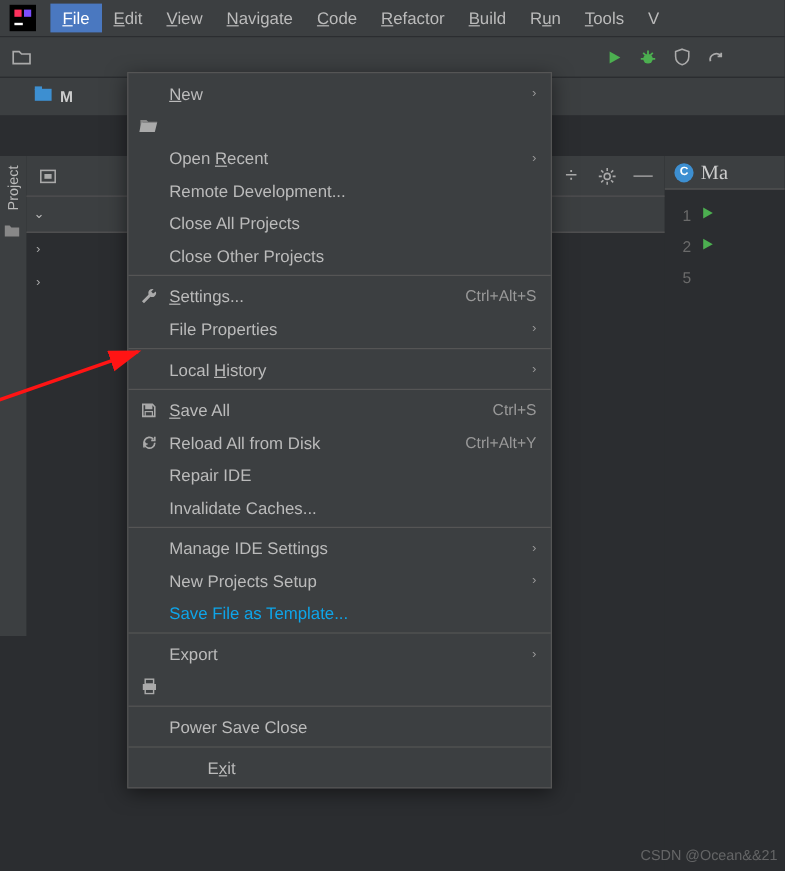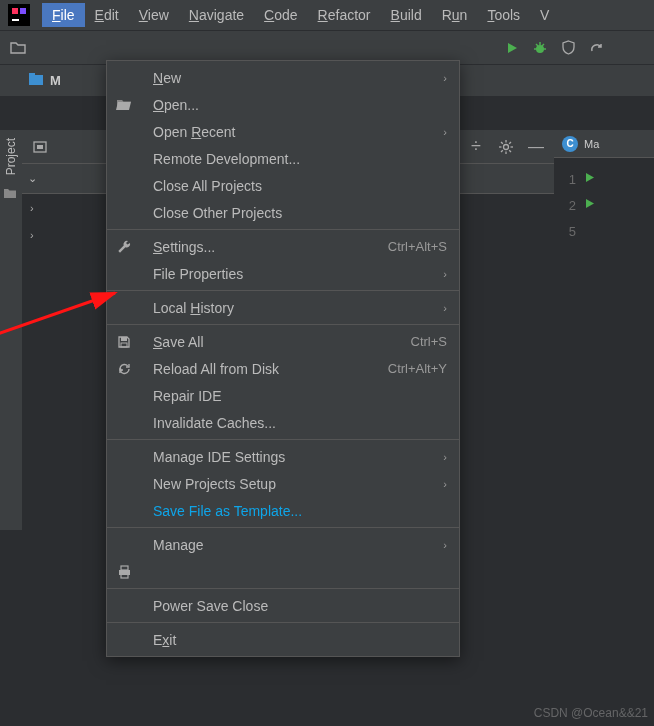--- a/index.html
+++ b/index.html
@@ -19,37 +19,37 @@
     .second-row { display: flex; align-items: center; height: 32px; background: #3c3f41; padding-left: 28px; gap: 6px; border-top: 1px solid #2b2d30; }
     .second-row .crumb { font-size: 13px; color: #ccc; }
     
     .sidebar { position: absolute; left: 0; top: 130px; width: 22px; height: 400px; background: #3c3f41; display: flex; flex-direction: column; align-items: center; padding-top: 4px; gap: 6px; }
     .sidebar .vtext { writing-mode: vertical-rl; transform: rotate(180deg); font-size: 12px; color: #bbb; padding: 4px 0; }
     .sidebar .icon-slot { width: 16px; height: 16px; }
     
     .editor-area { position: absolute; right: 0; top: 130px; width: 100px; bottom: 0; background: #2b2d30; }
     .editor-tab { display: flex; align-items: center; height: 28px; padding: 0 8px; gap: 6px; background: #3c3f41; border-bottom: 1px solid #555; }
     .editor-tab .tab-icon { width: 16px; height: 16px; border-radius: 50%; background: #3d8fd1; display: flex; align-items: center; justify-content: center; color: #fff; font-size: 10px; font-weight: bold; }
-    .editor-tab .tab-label { font-size: 11px; color: #ccc; }
+    .editor-tab .tab-label { font-size: 17px; color: #ccc; font-family: Liberation Serif, serif; }
     .gutter { padding: 8px 4px; }
     .gutter-row { display: flex; align-items: center; height: 26px; gap: 8px; }
     .line-no { width: 18px; text-align: right; color: #6a6a6a; font-size: 13px; }
     .run-ind { color: #4caf50; font-size: 12px; }
     
     .tabs-area { position: absolute; left: 22px; top: 130px; right: 100px; height: 34px; background: #3c3f41; display: flex; align-items: center; padding: 0 8px; gap: 10px; border-bottom: 1px solid #555; }
     .tabs-area .spacer { flex: 1; }
     .tabs-area .tab-icon-slot { width: 20px; height: 20px; display: flex; align-items: center; justify-content: center; color: #aaa; }
     
     .proj-row { position: absolute; left: 22px; top: 164px; right: 100px; height: 30px; background: #3c3f41; display: flex; align-items: center; color: #bbb; padding-left: 6px; border-bottom: 1px solid #555; }
     .proj-row .chev { width: 18px; font-size: 11px; }
     
     .dropdown { position: absolute; left: 106px; top: 60px; width: 354px; background: #3c3f41; border: 1px solid #555; box-shadow: 0 4px 16px rgba(0,0,0,0.5); z-index: 100; }
     .dropdown .group { border-bottom: 1px solid #555; padding: 3px 0; }
-    .dropdown .group:last-child { border-bottom: none; }
-    .dropdown .item { display: flex; align-items: center; height: 27px; padding: 0 12px 0 8px; font-size: 14px; color: #bbb; gap: 20px; cursor: pointer; }
+    .dropdown .group:last-child { border-bottom: none; margin-left: 32px; }
+    .dropdown .item { display: flex; align-items: center; height: 27px; padding: 0 12px 0 8px; font-size: 14px; color: #bbb; gap: 8px; cursor: pointer; }
     .dropdown .item.disabled { color: #0ea5e9; }
     .dropdown .item .icon-col { width: 18px; display: flex; align-items: center; justify-content: center; flex-shrink: 0; }
     .dropdown .item .label { flex: 1; }
     .dropdown .item .shortcut { color: #999; font-size: 13px; }
     .dropdown .item .sub-ind { color: #999; font-size: 11px; }
     .dropdown .item u { text-decoration: underline; }
     
     .arrow-annotation { position: absolute; left: -20px; top: 250px; z-index: 200; pointer-events: none; }
     
     .watermark { position: absolute; right: 6px; bottom: 6px; font-size: 12px; color: #8a8a8a; opacity: 0.6; text-align: center; }
@@ -210,21 +210,20 @@
         <span class="label"><u>N</u>ew</span>
         <span class="sub-ind">›</span>
       </div>
       <div class="item">
         <span class="icon-col">
           <svg width="16" height="13" viewBox="0 0 16 13">
             <path d="M1 2h5l1.5 1.5H15V4H3L1 11z" fill="#888"></path>
             <path d="M2 4h13l-2 8H0z" fill="#aaa"></path>
           </svg>
         </span>
-        <span class="label"><u>O</u>pen...</span>
       </div>
       <div class="item">
         <span class="icon-col"></span>
         <span class="label">Open <u>R</u>ecent</span>
         <span class="sub-ind">›</span>
       </div>
       <div class="item">
         <span class="icon-col"></span>
         <span class="label">Remote Development...</span>
       </div>
@@ -303,21 +302,21 @@
         <span class="sub-ind">›</span>
       </div>
       <div class="item disabled">
         <span class="icon-col"></span>
         <span class="label">Save File as Template...</span>
       </div>
     </div>
     <div class="group">
       <div class="item">
         <span class="icon-col"></span>
-        <span class="label">Manage</span>
+        <span class="label">Export</span>
         <span class="sub-ind">›</span>
       </div>
       <div class="item">
         <span class="icon-col">
           <svg width="15" height="14" viewBox="0 0 15 14">
             <rect x="4" y="1" width="7" height="4" fill="none" stroke="#aaa" stroke-width="1.2"></rect>
             <rect x="2" y="5" width="11" height="5" fill="#aaa"></rect>
             <rect x="4" y="9" width="7" height="4" fill="none" stroke="#aaa" stroke-width="1.2"></rect>
           </svg>
         </span>

